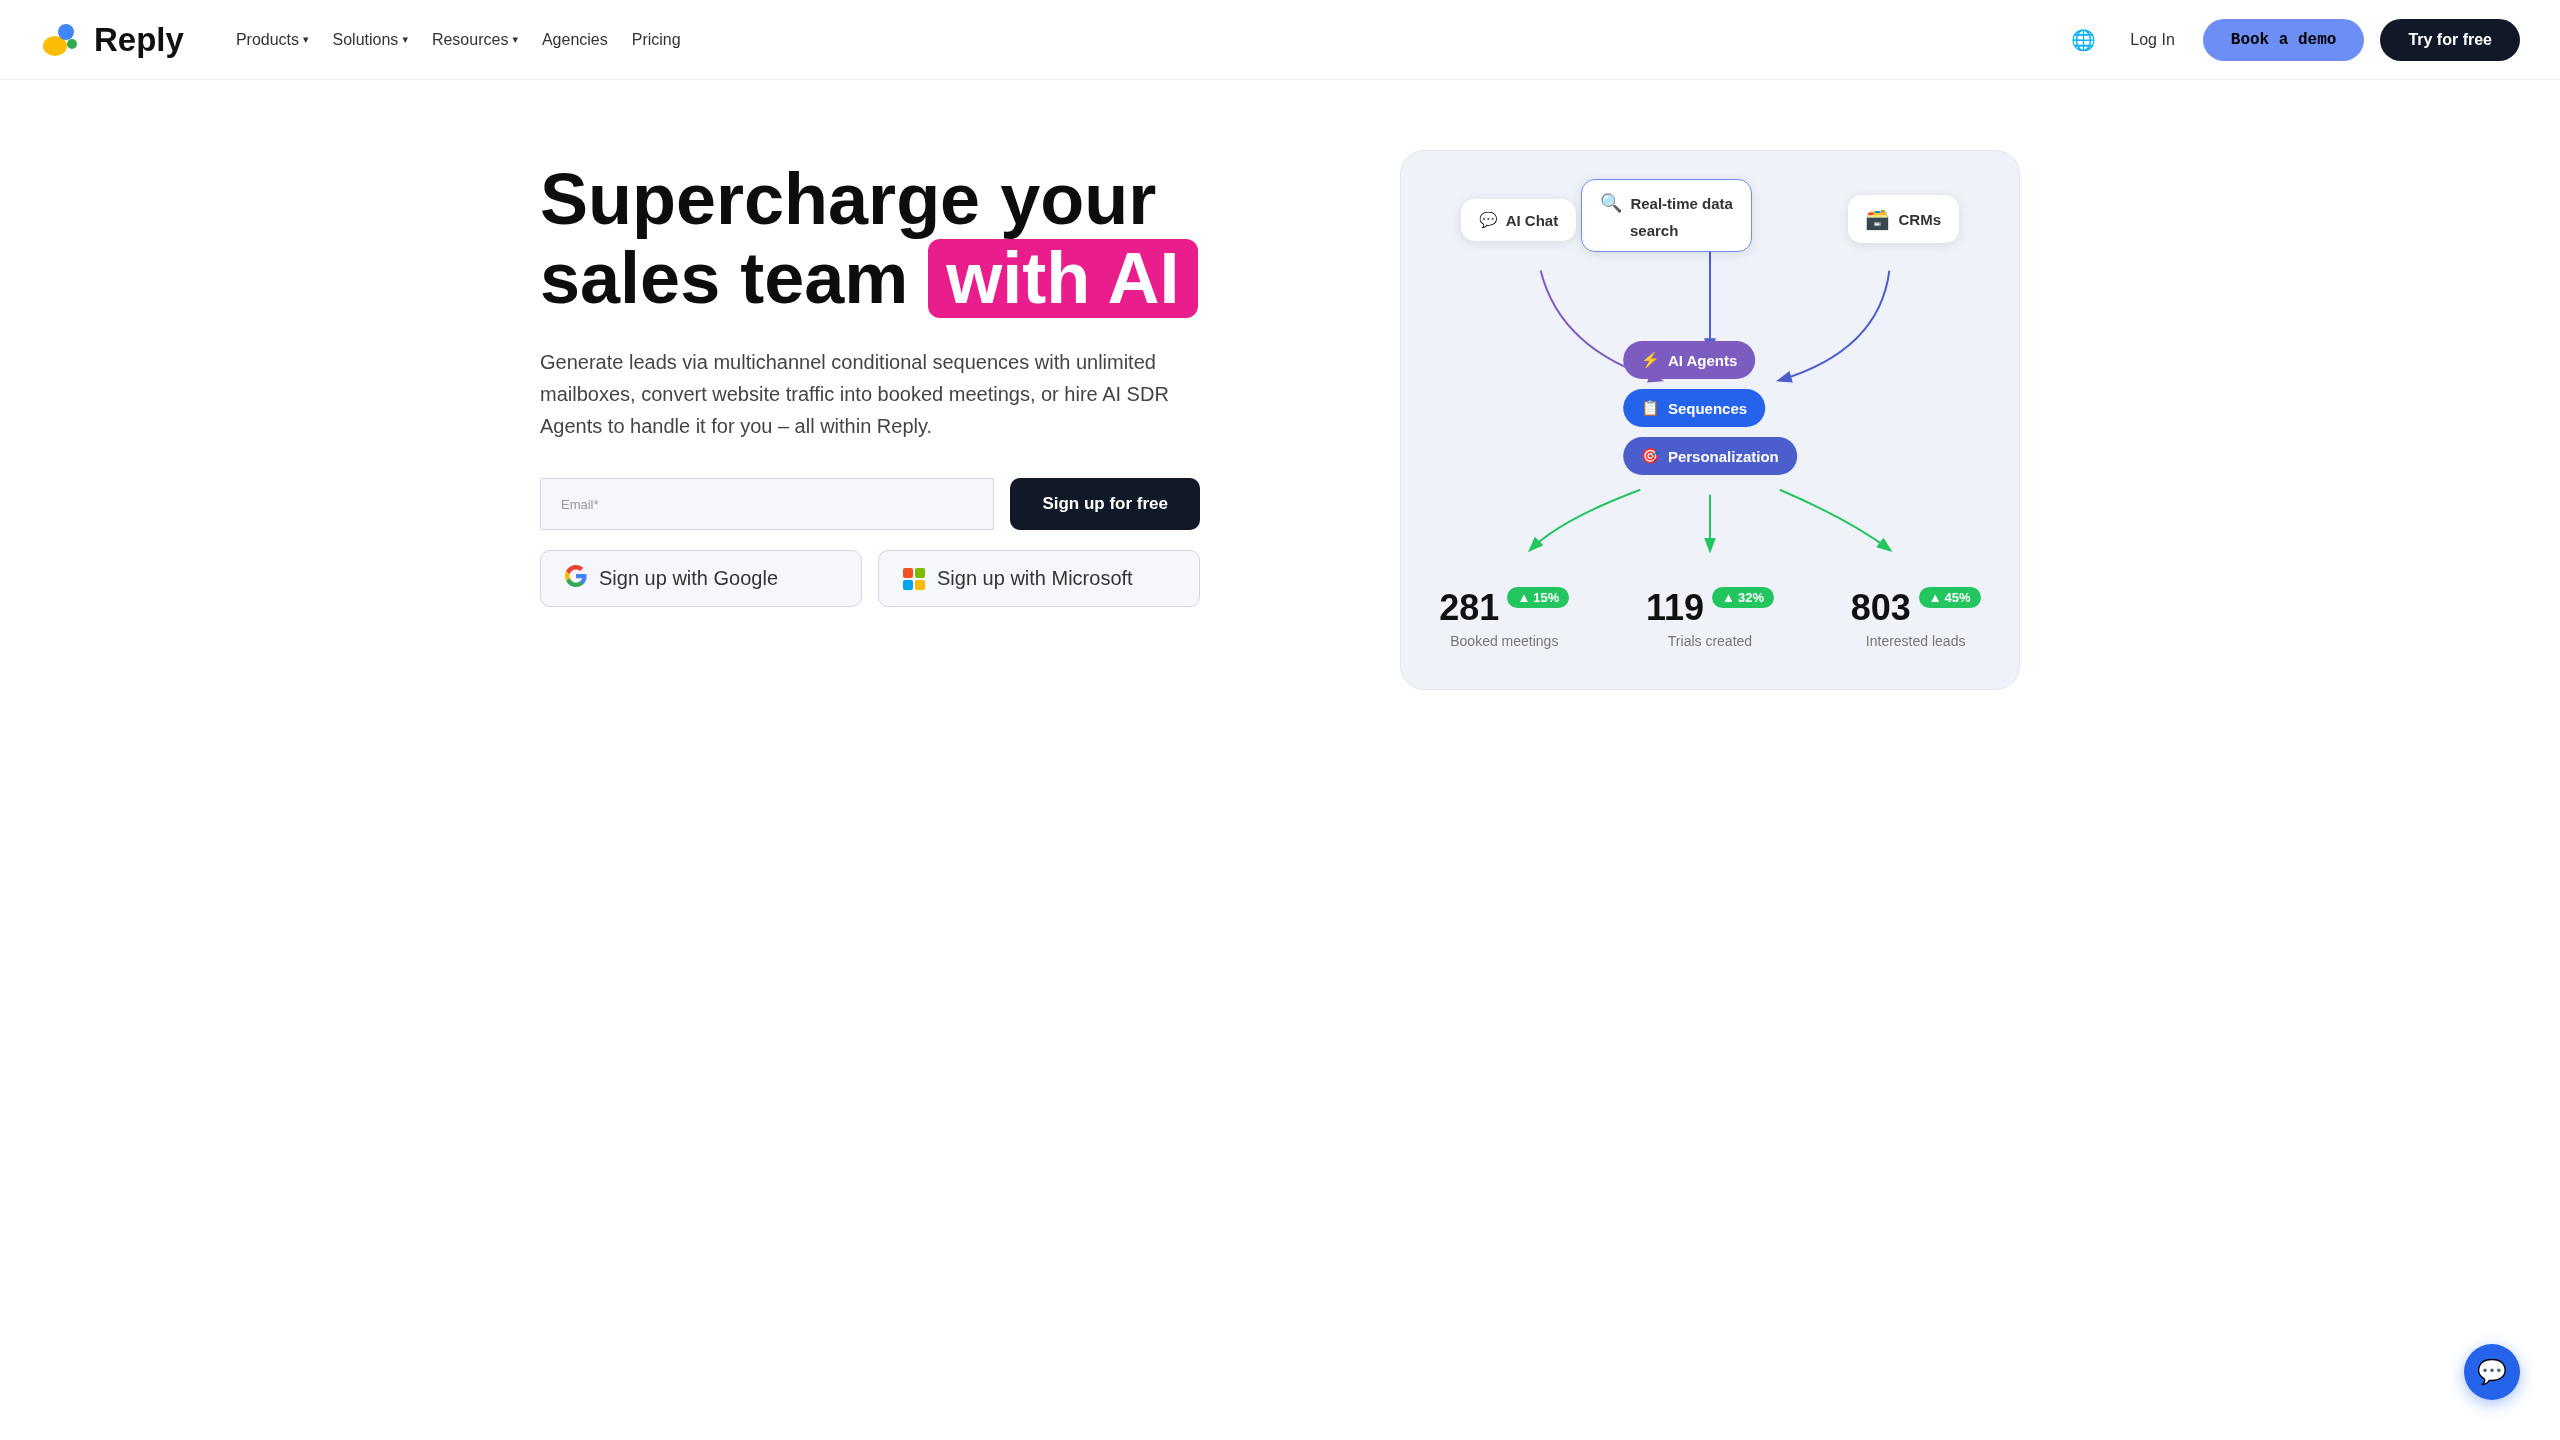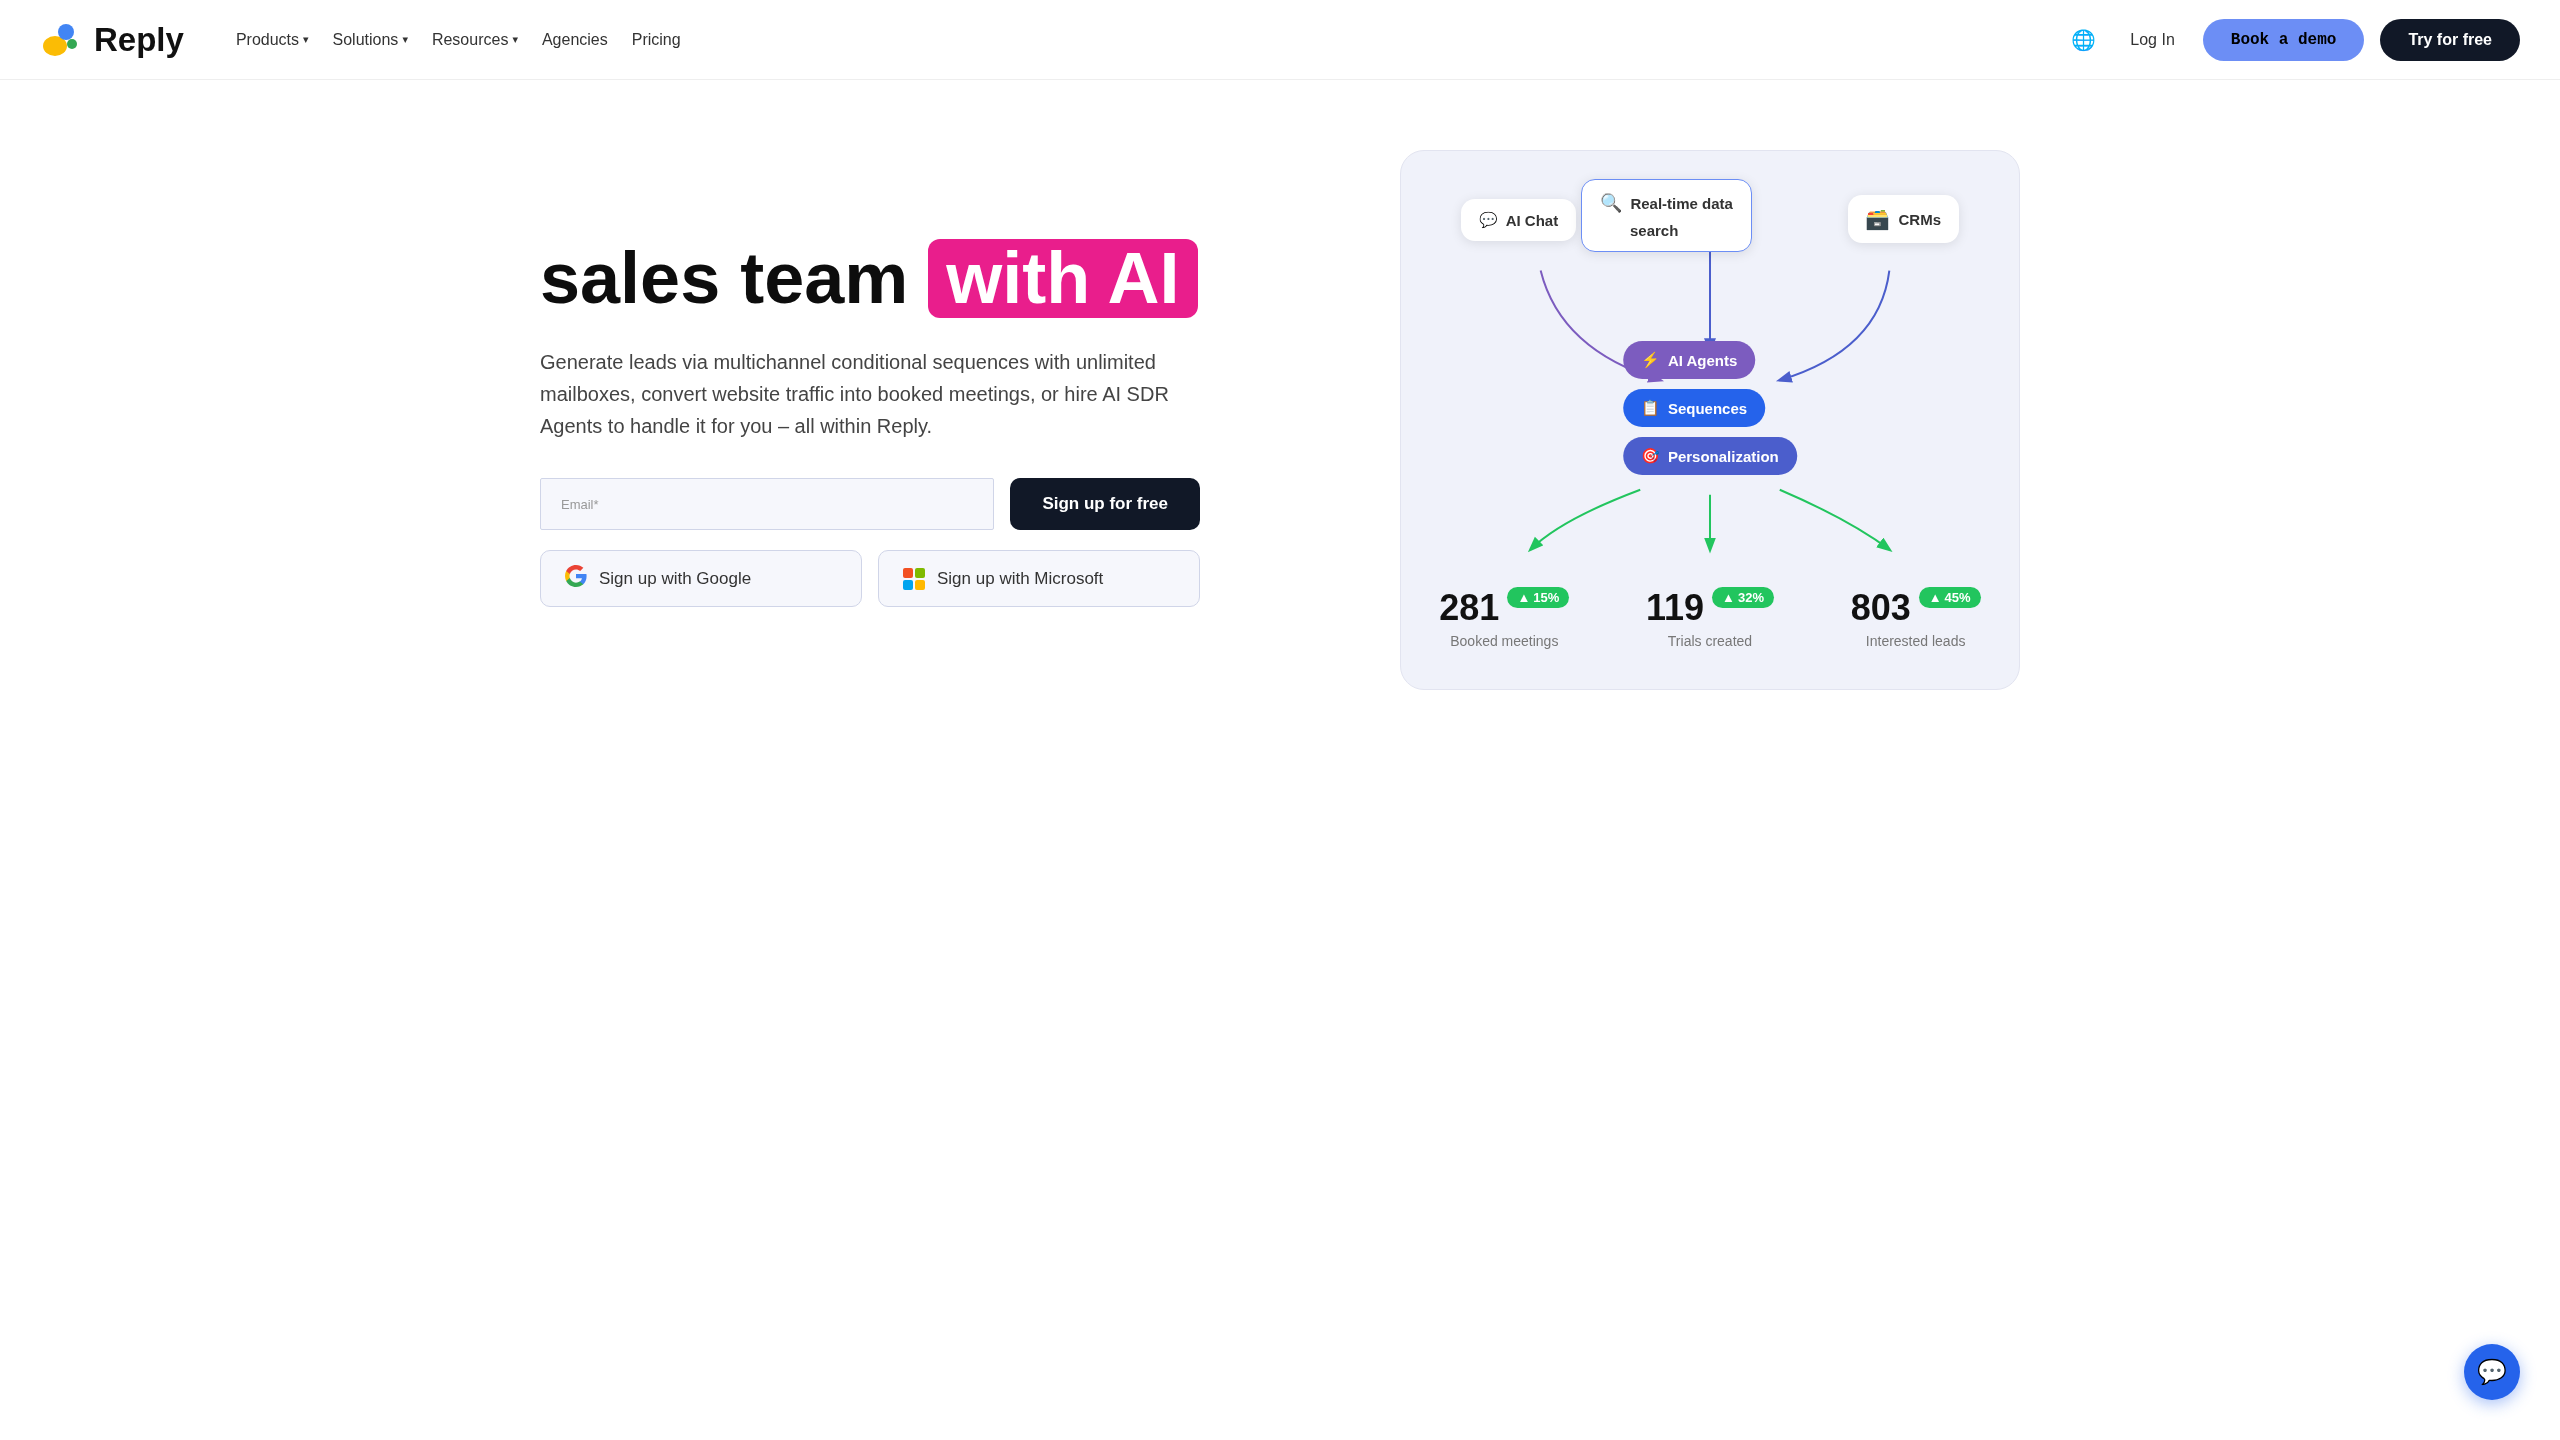--- a/index.html
+++ b/index.html
@@ -66,21 +66,21 @@
     .email-input::placeholder { color: #999; }
     .signup-free-btn {
       background: #111827; color: #fff; border: none; border-radius: 10px;
       padding: 16px 32px; font-size: 17px; font-weight: 700; cursor: pointer;
       font-family: inherit; white-space: nowrap;
     }
     .social-row { display: flex; gap: 16px; margin-top: 12px; }
     .social-btn {
       display: flex; align-items: center; gap: 12px;
       padding: 14px 24px; border: 1.5px solid #d0d5e8; border-radius: 10px;
-      background: #f6f7fc; font-size: 17px; font-weight: 500; color: #333;
+      background: #f6f7fc; font-size: 20px; font-weight: 500; color: #333;
       cursor: pointer; font-family: inherit; flex: 1;
     }
 
     
     .hero-right {
       flex: 1; display: flex; justify-content: flex-end;
       padding-left: 40px; padding-top: 10px;
     }
     .diagram {
       background: #f0f2fa; border-radius: 24px;
@@ -198,21 +198,21 @@
     <button class="login-btn">Log In</button>
     <button class="book-demo-btn">Book a demo</button>
     <button class="try-free-btn">Try for free</button>
   </div>
 </nav>
 
 <main>
 
   <div class="hero-left">
     <h1 class="hero-title">
-      <br>
+      <span>Supercharge your</span><br>
       <span>sales team</span> <span class="highlight">with AI</span>
     </h1>
     <p class="hero-desc">Generate leads via multichannel conditional sequences with unlimited mailboxes, convert website traffic into booked meetings, or hire AI SDR Agents to handle it for you – all within Reply.</p>
     <div class="email-row">
       <input class="email-input" type="email" placeholder="Email*" style="">
       <button class="signup-free-btn">Sign up for free</button>
     </div>
     <div class="social-row">
       <button class="social-btn">
         <span>

